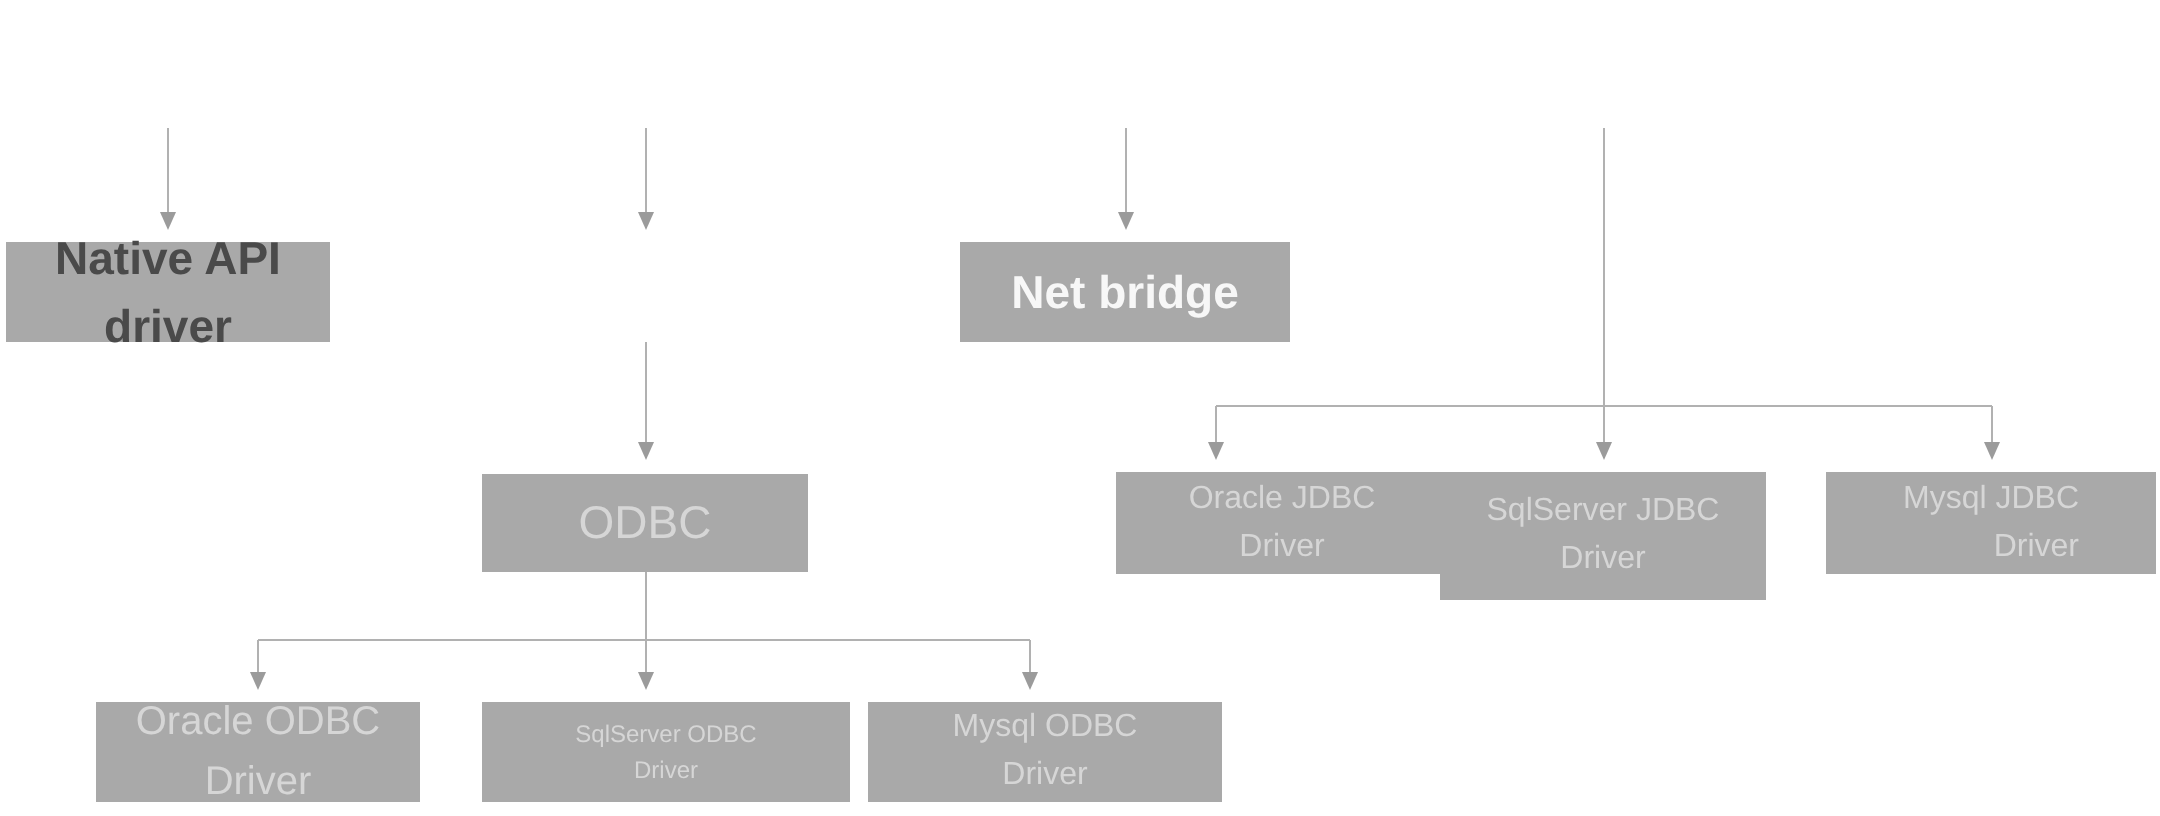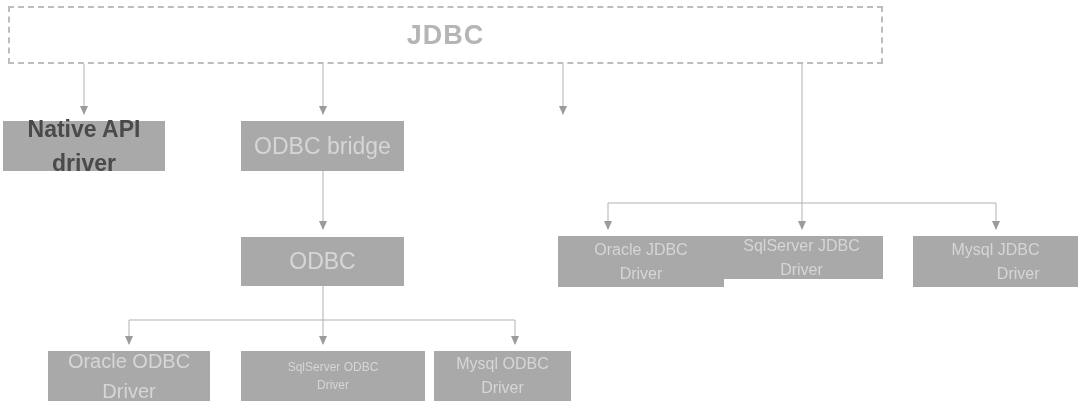--- a/index.html
+++ b/index.html
@@ -23,25 +23,25 @@
     color:var(--light-text);
     display:flex;align-items:center;justify-content:center;
     font-size:23px;text-align:center;white-space:pre-line;line-height:1.5;
   }
   .node .lbl{display:block;}
   #native-api{left:3px;top:121px;width:162px;color:var(--dark-text);font-weight:bold;}
   #odbc-bridge{left:241px;top:121px;width:163px;}
   #net-bridge{left:480px;top:121px;width:165px;color:var(--white-text);font-weight:bold;}
   #odbc{left:241px;top:237px;width:163px;height:49px;}
   #oracle-jdbc{left:526px;top:236px;width:166px;height:51px;font-size:16px;margin-left:32px;}
-  #sqlserver-jdbc{left:720px;top:236px;width:163px;height:43px;font-size:16px;}
+  #sqlserver-jdbc{left:720px;top:236px;width:163px;height:64px;font-size:16px;}
   #mysql-jdbc{left:913px;top:236px;width:165px;height:51px;font-size:16px;text-align:right;}
   #oracle-odbc{left:48px;top:351px;width:162px;font-size:20px;}
   #sqlserver-odbc{left:241px;top:351px;width:184px;font-size:12px;}
-  #mysql-odbc{left:434px;top:351px;width:137px;font-size:16px;}
+  #mysql-odbc{left:434px;top:351px;width:177px;font-size:16px;}
 </style>
 </head>
 <body style="--node-fill: #a9a9a9; --line: #b1b1b1; --arrow: #9b9b9b; --dark-text: #4a4a4a; --light-text: #d6d6d6; --white-text: #f7f7f7; --title-text: #b5b5b5; --dashed-border: #bdbdbd;">
 
 <div class="canvas">
 
   <svg class="connectors" viewBox="0 0 1080 408" xmlns="http://www.w3.org/2000/svg">
     <defs>
       <marker id="arrow" markerWidth="10" markerHeight="9" refX="8" refY="4" orient="auto" markerUnits="userSpaceOnUse">
         <path d="M0,0 L9,4 L0,8 Z" fill="#9b9b9b"></path>
@@ -58,29 +58,26 @@
     <path d="M608,203 V229" fill="none" stroke="#b1b1b1" stroke-width="1" marker-end="url(#arrow)"></path>
     <path d="M802,203 V229" fill="none" stroke="#b1b1b1" stroke-width="1" marker-end="url(#arrow)"></path>
     <path d="M996,203 V229" fill="none" stroke="#b1b1b1" stroke-width="1" marker-end="url(#arrow)"></path>
 
     <path d="M323,286 V320 M129,320 H515" fill="none" stroke="#b1b1b1" stroke-width="1"></path>
     <path d="M129,320 V344" fill="none" stroke="#b1b1b1" stroke-width="1" marker-end="url(#arrow)"></path>
     <path d="M323,320 V344" fill="none" stroke="#b1b1b1" stroke-width="1" marker-end="url(#arrow)"></path>
     <path d="M515,320 V344" fill="none" stroke="#b1b1b1" stroke-width="1" marker-end="url(#arrow)"></path>
   </svg>
 
-  <div class="jdbc-box">
-    <span class="lbl">JDBC</span>
-  </div>
 
   <div class="node" id="native-api">
     <span class="lbl">Native API driver</span>
   </div>
-  <div class="node" id="odbc-bridge">
-    <span class="lbl">ODBC bridge</span>
+  <div class="node" id="net-bridge">
+    <span class="lbl">Net bridge</span>
   </div>
 
   <div class="node" id="odbc">
     <span class="lbl">ODBC</span>
   </div>
 
   <div class="node" id="oracle-jdbc">
     <span class="lbl">Oracle JDBC
 Driver</span>
   </div>

